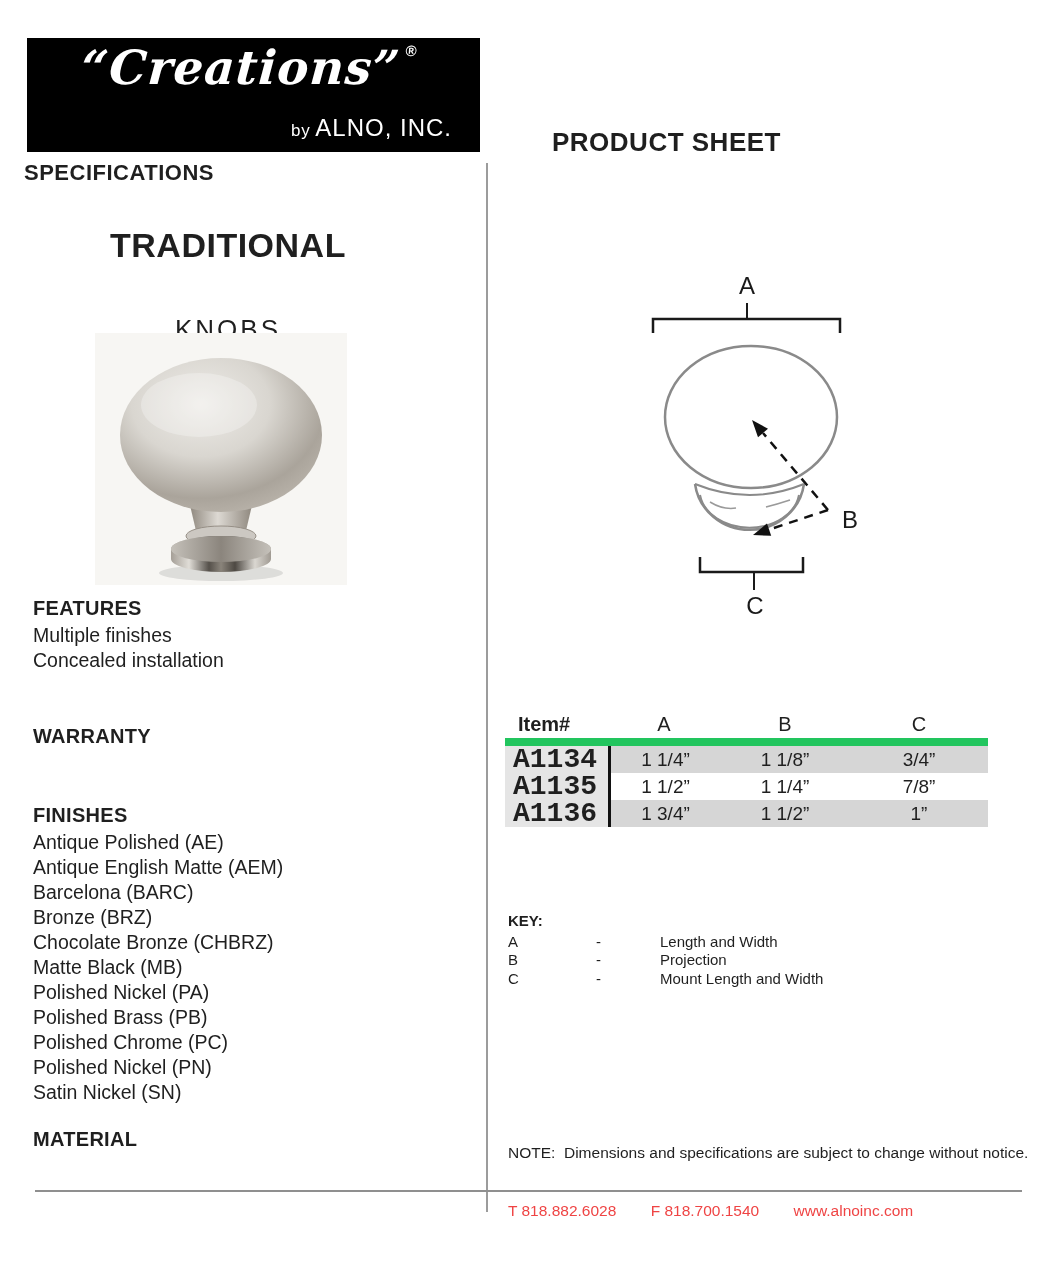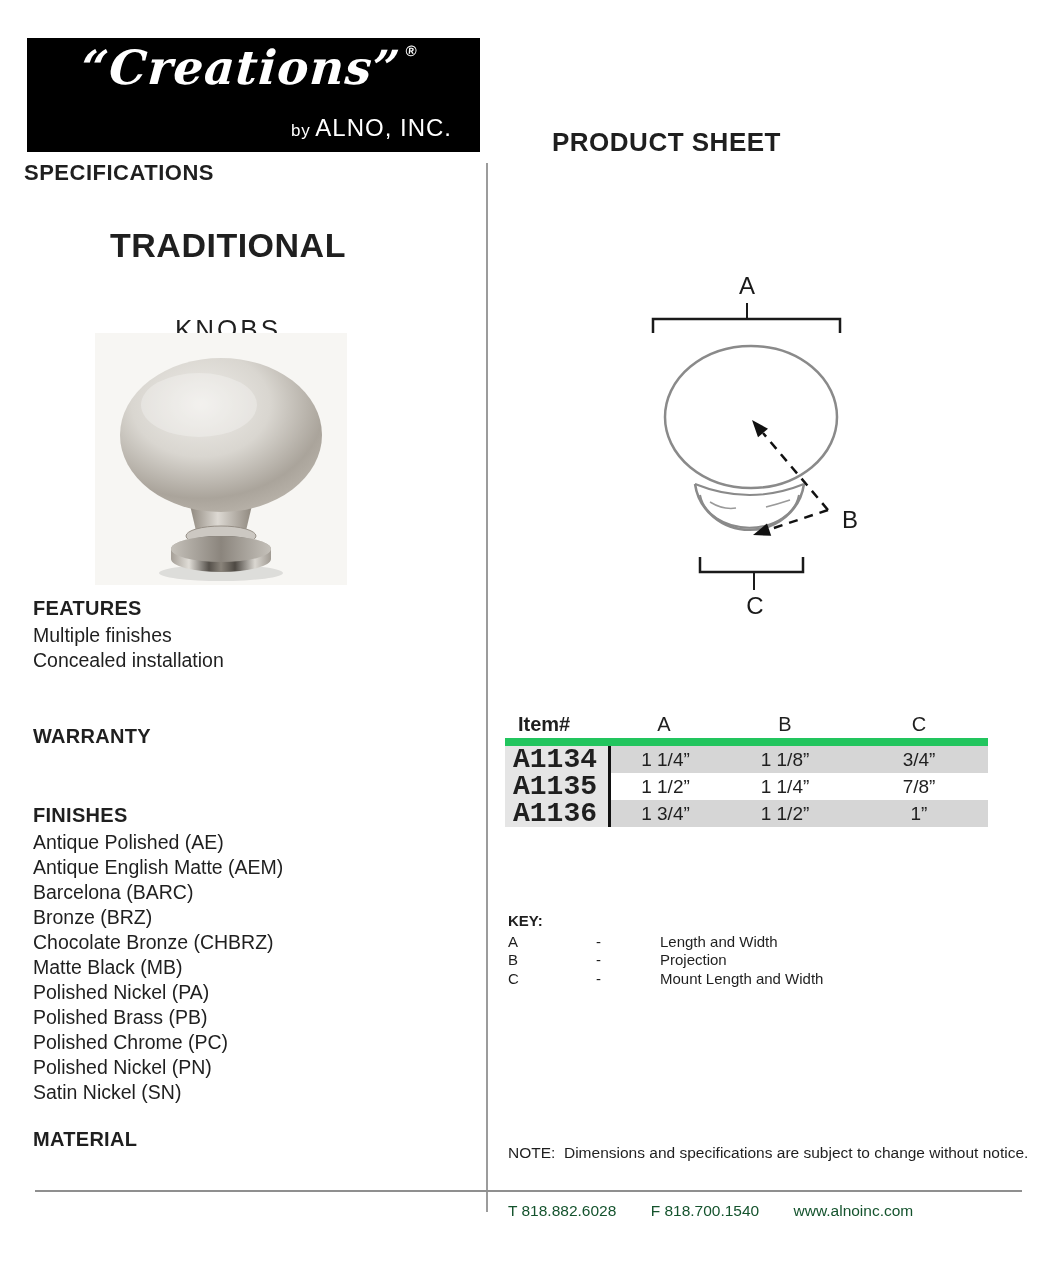--- a/index.html
+++ b/index.html
@@ -49,21 +49,21 @@
   .spec-table .stripe{background:#d6d6d6;}
 
   .key{left:508px;top:912px;font-size:15px;line-height:18.5px;}
   .key .key-head{font-weight:bold;margin-bottom:2px;}
   .key .krow{display:grid;grid-template-columns:88px 64px auto;}
 
   .note{left:508px;top:1144px;font-size:15.5px;white-space:pre-wrap;}
 
   .rule{left:35px;top:1190px;width:987px;height:2px;background:#8f8f8f;}
 
-  .footer{left:508px;top:1202px;font-size:15.5px;color:#14532d;white-space:nowrap;}
+  .footer{left:508px;top:1202px;font-size:15.5px;color:#ef4444;white-space:nowrap;}
   .footer .seg{margin-right:30px;}
   .footer .seg:last-child{margin-right:0;}
 </style>
 </head>
 <body>
 
 <div class="abs logo-box">
   <div class="logo-script"><span>“Creations”</span><span class="logo-reg">®</span></div>
   <div class="logo-byline">
     <span class="logo-by">by</span>

